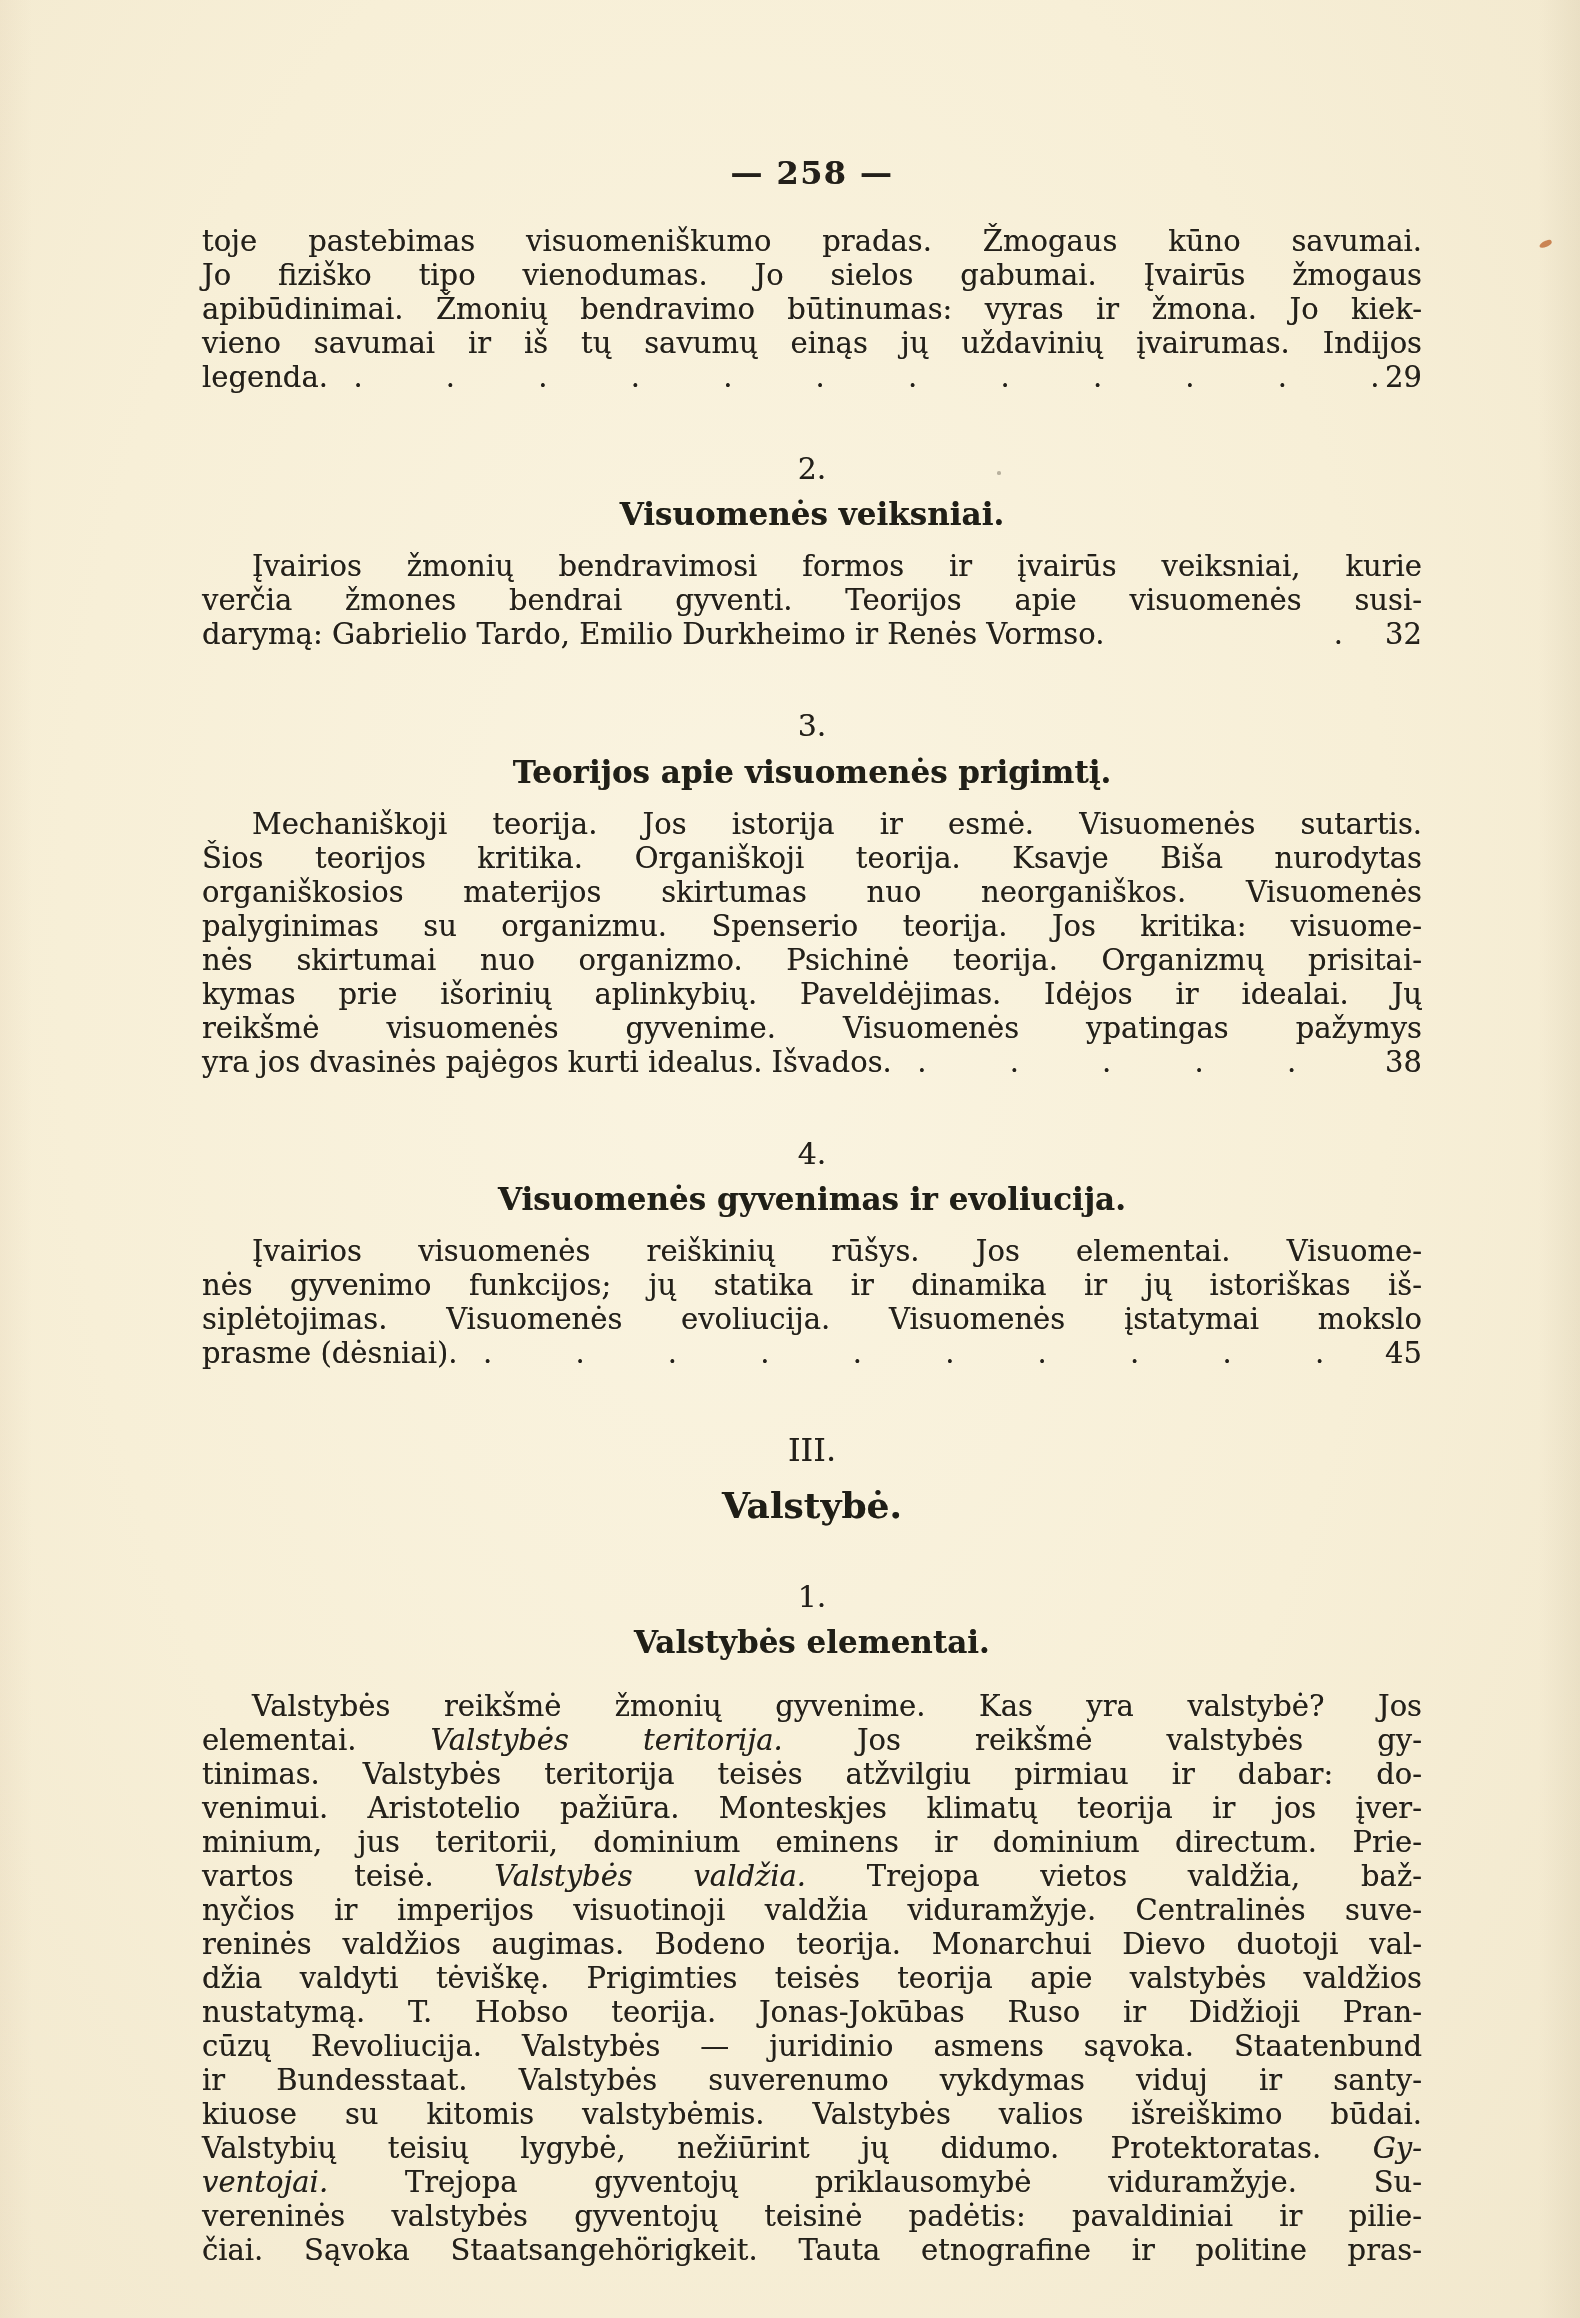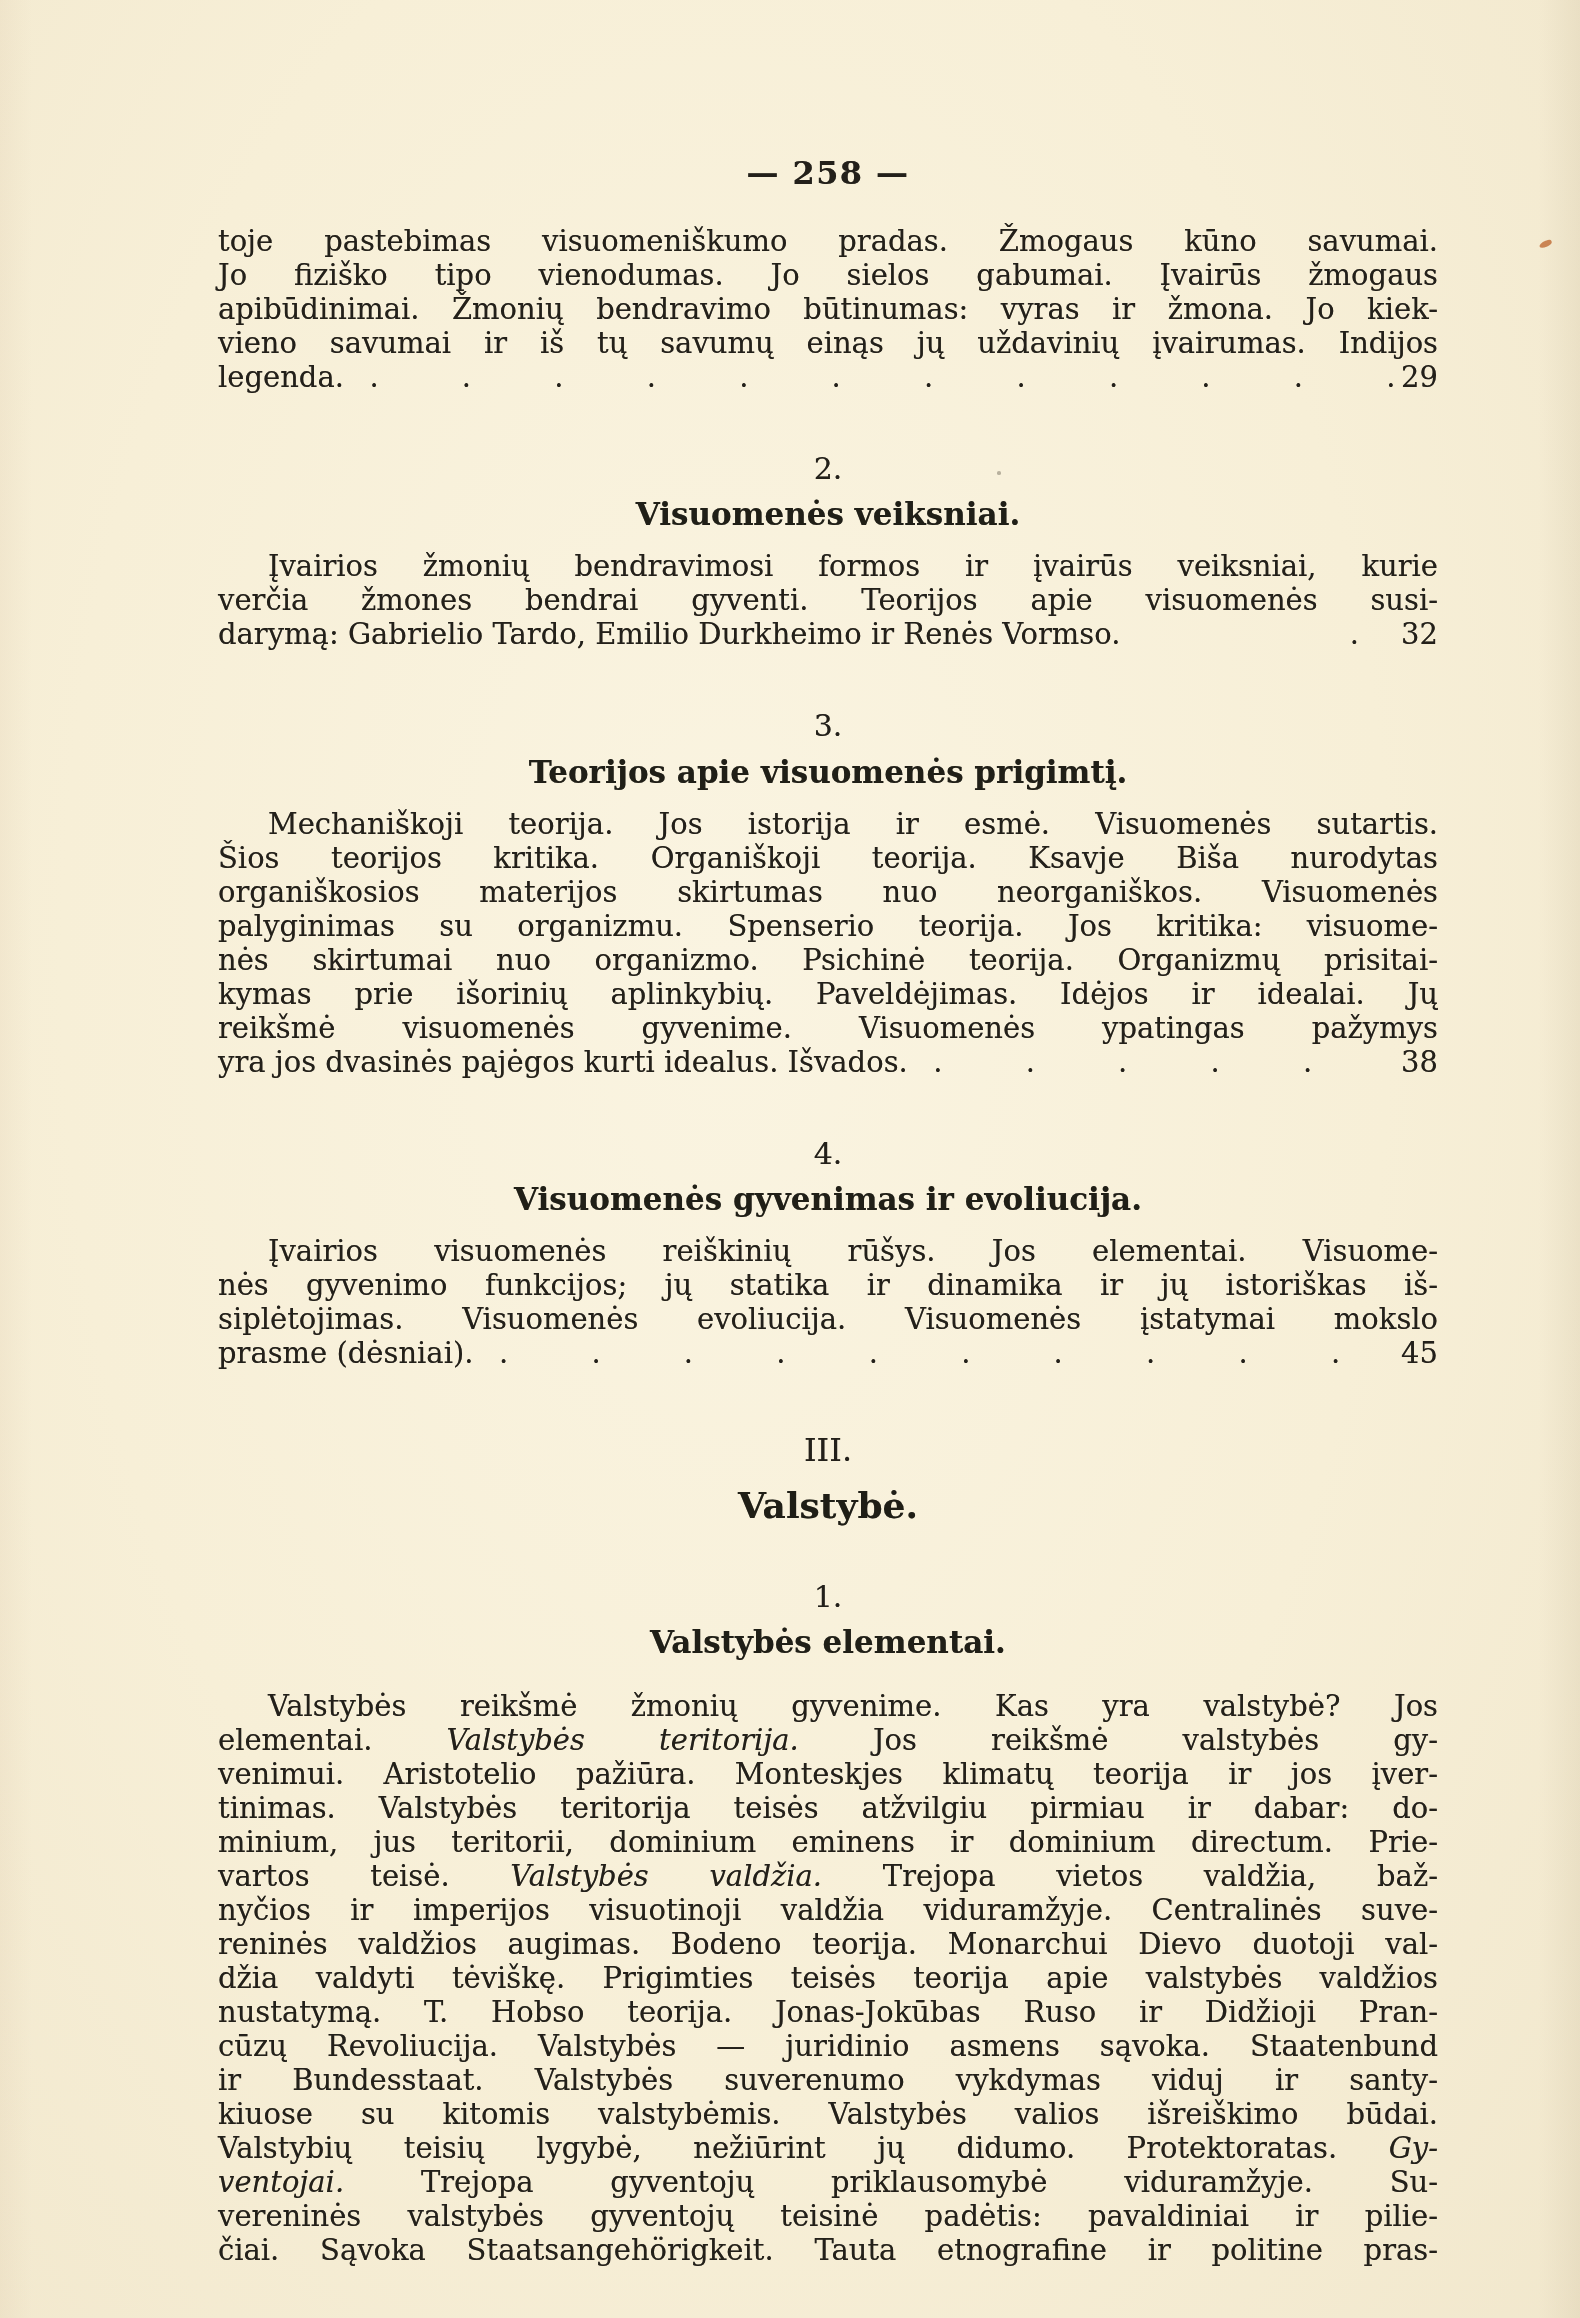--- a/index.html
+++ b/index.html
@@ -17,21 +17,21 @@
     background:linear-gradient(to right, rgba(0,0,0,0), rgba(120,95,55,.08)); }
   .edge-shade-left { position:absolute; left:0; top:0; bottom:0; width:32px;
     background:linear-gradient(to left, rgba(0,0,0,0), rgba(150,95,60,.05)); }
   .speck-1 { position:absolute; left:1539px; top:241px; width:13px; height:5.6px;
     background:#bf6a33; border-radius:60% 40% 50% 50%; transform:rotate(-22deg); opacity:.8; }
   .speck-2 { position:absolute; left:325px; top:2318px; width:6.5px; height:6px;
     background:#e0b26a; border-radius:50%; opacity:.5; }
   .speck-3 { position:absolute; left:997px; top:471px; width:3.7px; height:3.7px;
     background:#6b6354; border-radius:50%; opacity:.45; }
 
-  .content { position:absolute; left:218px; top:155px; width:1220px; }
+  .content { position:absolute; left:202px; top:155px; width:1220px; }
 
   .page-num-line { text-align:center; font-size:32px; line-height:37px;
     font-weight:bold; letter-spacing:1.4px; }
 
   .para { font-size:29px; line-height:34px; }
   .para.first { margin-top:32px; }
   .para.after-title { margin-top:15px; }
   .para.last-para { margin-top:27px; }
 
   .line { text-align:justify; text-align-last:justify; }
@@ -117,22 +117,22 @@
           <span class="page-ref">45</span>
         </div>
       </div>
       <div class="part-num">III.</div>
       <div class="part-title">Valstybė.</div>
       <div class="sec-num sub">1.</div>
       <div class="sec-title">Valstybės elementai.</div>
       <div class="para last-para">
         <div class="line indent">Valstybės reikšmė žmonių gyvenime. Kas yra valstybė? Jos</div>
         <div class="line"><span>elementai. </span><span class="it">Valstybės teritorija.</span><span> Jos reikšmė valstybės gy-</span></div>
+        <div class="line">tinimas. Valstybės teritorija teisės atžvilgiu pirmiau ir dabar: do-</div>
         <div class="line">venimui. Aristotelio pažiūra. Monteskjes klimatų teorija ir jos įver-</div>
-        <div class="line">tinimas. Valstybės teritorija teisės atžvilgiu pirmiau ir dabar: do-</div>
         <div class="line">minium, jus teritorii, dominium eminens ir dominium directum. Prie-</div>
         <div class="line"><span>vartos teisė. </span><span class="it">Valstybės valdžia.</span><span> Trejopa vietos valdžia, baž-</span></div>
         <div class="line">nyčios ir imperijos visuotinoji valdžia viduramžyje. Centralinės suve-</div>
         <div class="line">reninės valdžios augimas. Bodeno teorija. Monarchui Dievo duotoji val-</div>
         <div class="line">džia valdyti tėviškę. Prigimties teisės teorija apie valstybės valdžios</div>
         <div class="line">nustatymą. T. Hobso teorija. Jonas-Jokūbas Ruso ir Didžioji Pran-</div>
         <div class="line">cūzų Revoliucija. Valstybės — juridinio asmens sąvoka. Staatenbund</div>
         <div class="line">ir Bundesstaat. Valstybės suverenumo vykdymas viduj ir santy-</div>
         <div class="line">kiuose su kitomis valstybėmis. Valstybės valios išreiškimo būdai.</div>
         <div class="line"><span>Valstybių teisių lygybė, nežiūrint jų didumo. Protektoratas. </span><span class="it">Gy-</span></div>

